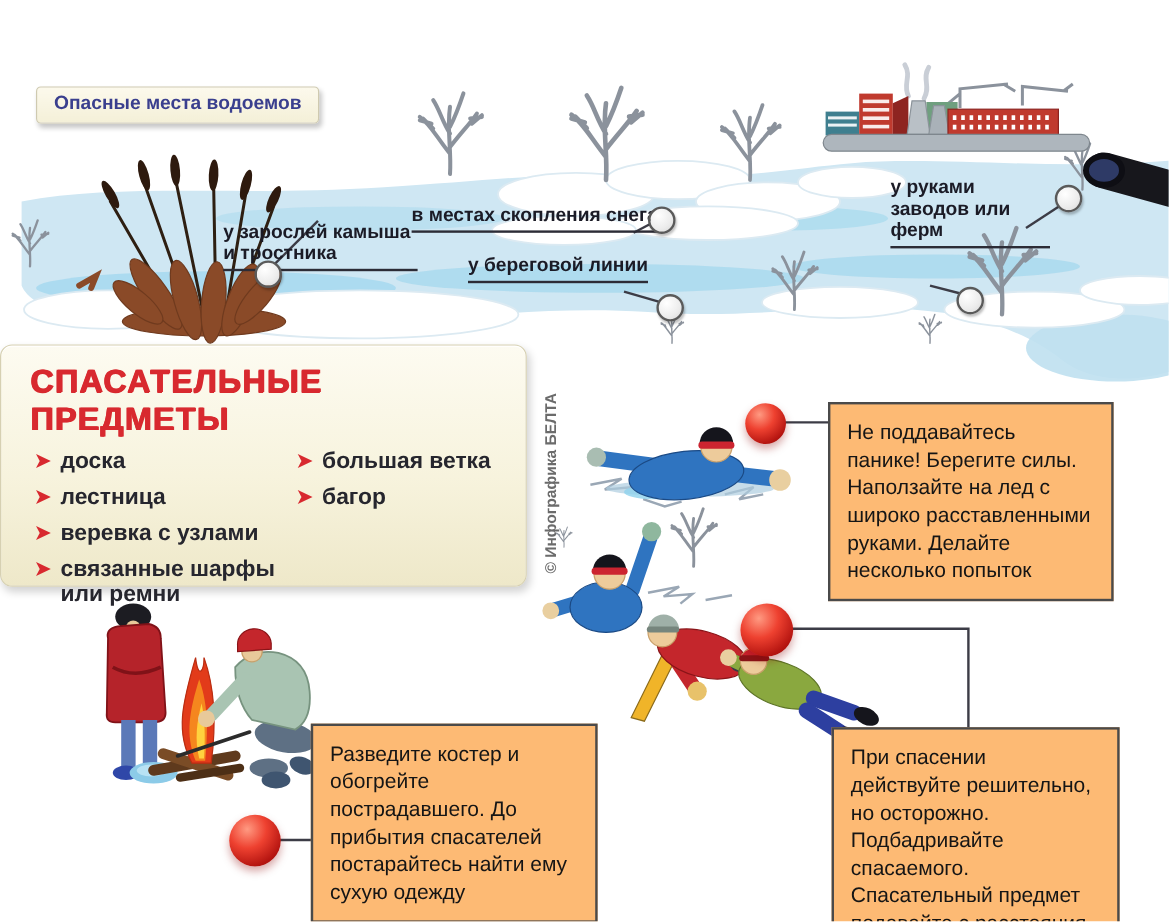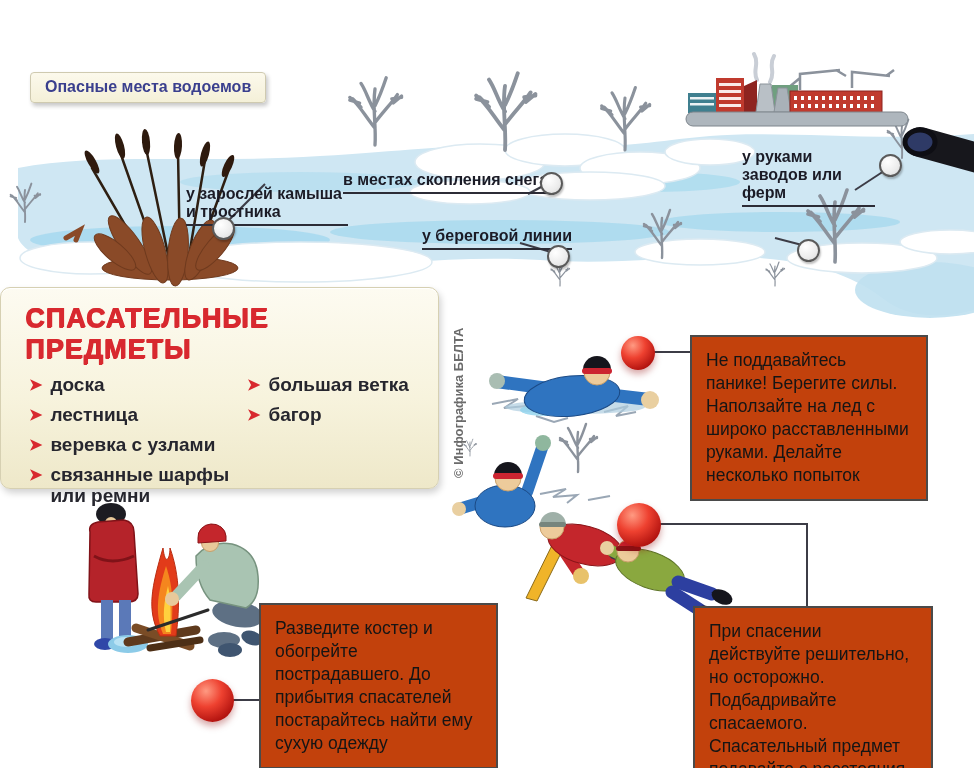--- a/index.html
+++ b/index.html
@@ -27,21 +27,21 @@
   .pill-danger { left:30px; top:72px; }
   .pill-emergency { left:523px; top:280px; }
 
   .map-label {
     position:absolute; z-index:3; color:#1b1b26; font-weight:bold;
     font-size:16px; line-height:1.13; padding-bottom:3px;
     border-bottom:2px solid #2c2c36;
   }
   .lbl-0 { left:186px; top:142px; width:162px;margin-top:43px; }
   .lbl-1 { left:343px; top:171px; white-space:nowrap; }
-  .lbl-2 { left:390px; top:227px; white-space:nowrap;margin-left:32px; }
+  .lbl-2 { left:390px; top:213px; white-space:nowrap; }
   .lbl-3 { left:742px; top:148px; width:133px; }
   .lbl-4 { left:616px; top:195px; width:200px; }
 
   .marker {
     position:absolute; z-index:3; width:19px; height:19px; border-radius:50%;
     background:radial-gradient(circle at 35% 30%, #ffffff 0%, #ececec 60%, #d8d8d8 100%);
     border:2px solid #5a5a5a; box-shadow:1px 2px 2px rgba(0,0,0,.25);
   }
   .mk-0 { left:212px; top:217px; }
   .mk-1 { left:540px; top:172px; }
@@ -59,21 +59,21 @@
     margin:15px 0 10px 24px; font-size:27px; letter-spacing:1px; color:#d8292f;
     text-shadow:1px 0 currentColor, 0 0.5px currentColor;
   }
   .panel .cols { display:flex; padding:0 0 0 28px; }
   .panel ul { list-style:none; margin:0; padding:0; }
   .panel .col-1 { width:218px; }
   .panel li { display:flex; font-size:19px; color:#26262e; font-weight:bold; margin-bottom:9px; line-height:1.1; }
   .panel .arrow { color:#d8292f; font-size:16px; margin:1px 8px 0 0; }
 
   .tip {
-    position:absolute; z-index:3; background:#c2410c; border:2px solid #4a4a4a;
+    position:absolute; z-index:3; background:#fdba74; border:2px solid #4a4a4a;
     padding:12px 14px; font-size:17.5px; line-height:1.31; color:#151515;
   }
   .tip-1 { left:690px; top:335px; width:206px; min-height:129px; }
   .tip-2 { left:259px; top:603px; width:207px; min-height:102px; }
   .tip-3 { left:693px; top:606px; width:208px; min-height:119px; }
 
   .ball {
     position:absolute; z-index:2; border-radius:50%;
     background:radial-gradient(circle at 35% 28%, #ff9a82 0%, #ee4130 38%, #b41410 75%, #8d0b08 100%);
     box-shadow:0 4px 7px rgba(140,0,0,.35);

